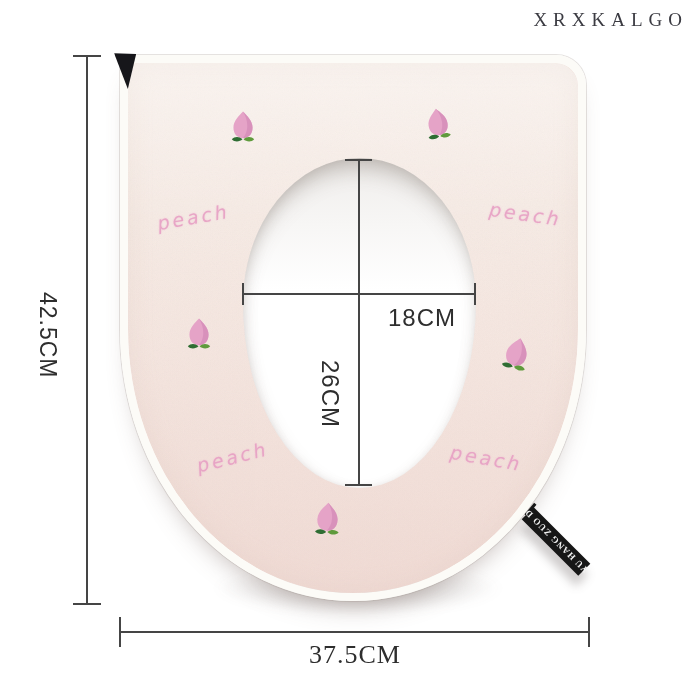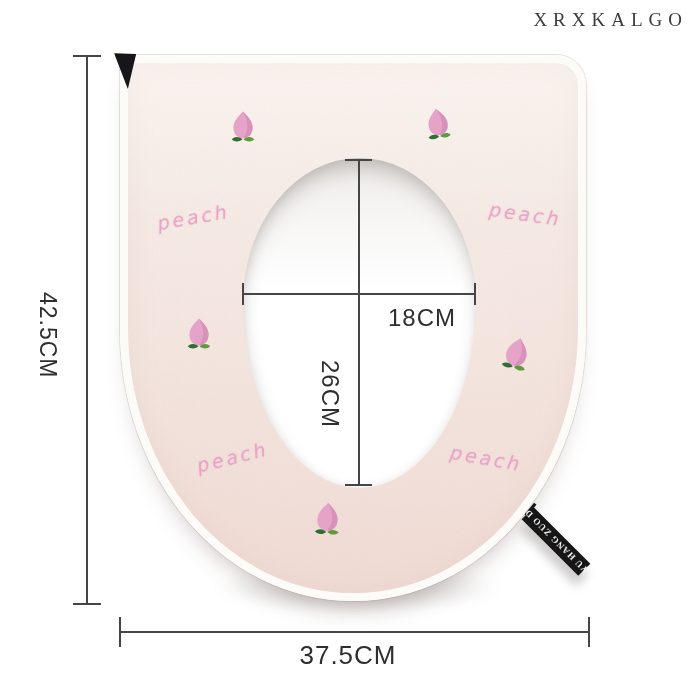--- a/index.html
+++ b/index.html
@@ -52,21 +52,21 @@
 
   
   .peach{position:absolute;z-index:4;}
   .peach-word{position:absolute;z-index:4;color:#e79fc4;font-family:"DejaVu Sans",sans-serif;
        font-style:italic;font-size:19px;letter-spacing:3px;opacity:.9;
        text-shadow:0 0 2px rgba(233,160,197,0.55);transform-origin:center;}
 
   
   .line{position:absolute;background:#454545;z-index:10;}
   .dim-label{position:absolute;color:#2e2e2e;z-index:10;line-height:1;}
-  .dim-label.h37{left:113px;top:642px;width:470px;text-align:center;font-size:26px;letter-spacing:1px;}
+  .dim-label.h37{left:120px;top:642px;width:470px;text-align:center;font-size:26px;letter-spacing:1px;font-family:Liberation Serif, serif;}
   .dim-label.v42{left:36px;top:292px;font-size:23px;letter-spacing:1px;
        writing-mode:vertical-rl;text-orientation:mixed;}
   .dim-label.h18{left:388px;top:306px;font-size:24px;letter-spacing:1px;text-align:center;}
   .dim-label.v26{left:318px;top:360px;font-size:24px;letter-spacing:1px;
        writing-mode:vertical-rl;text-orientation:mixed;}
 </style>
 </head>
 <body>
 
 <div class="stage">

